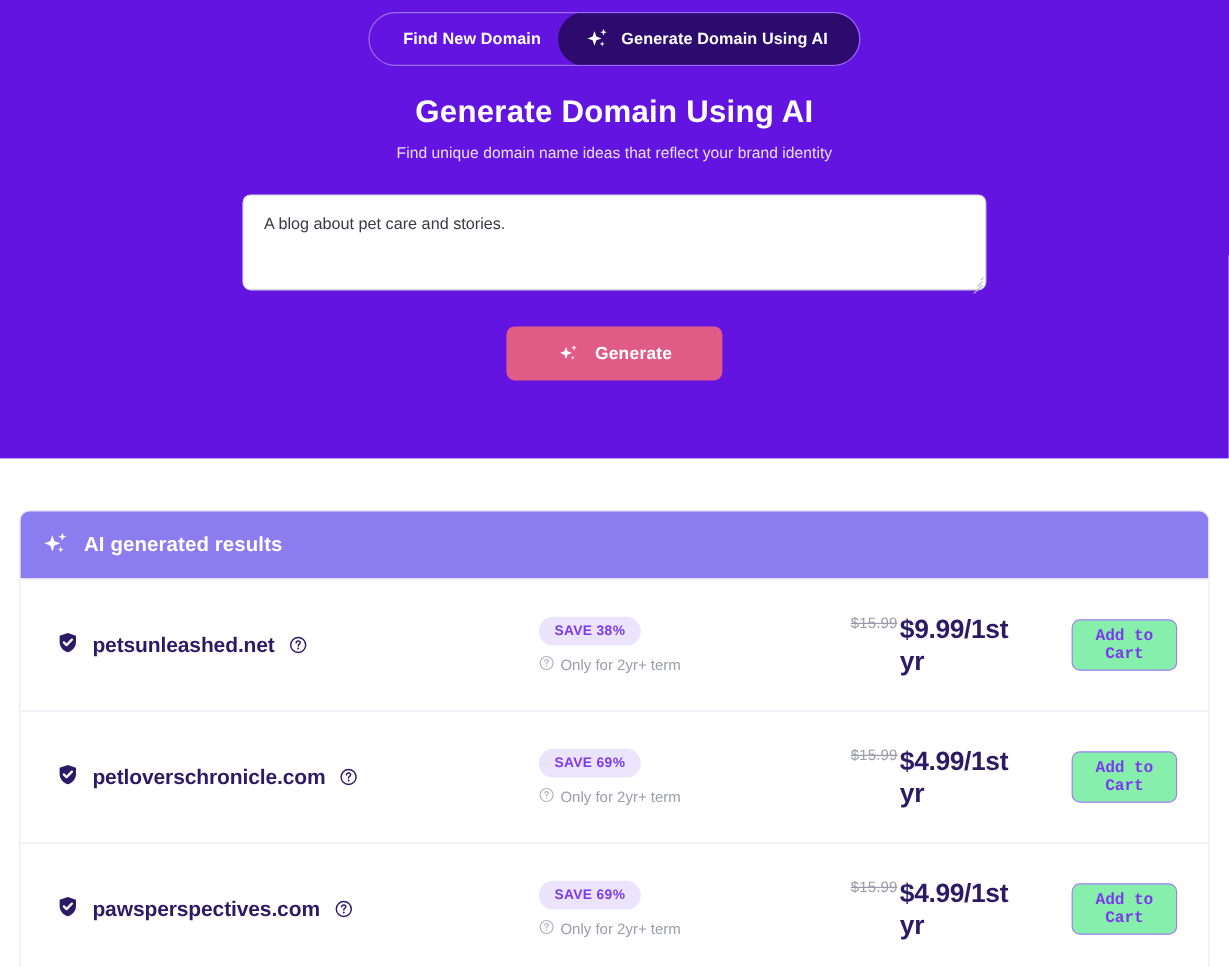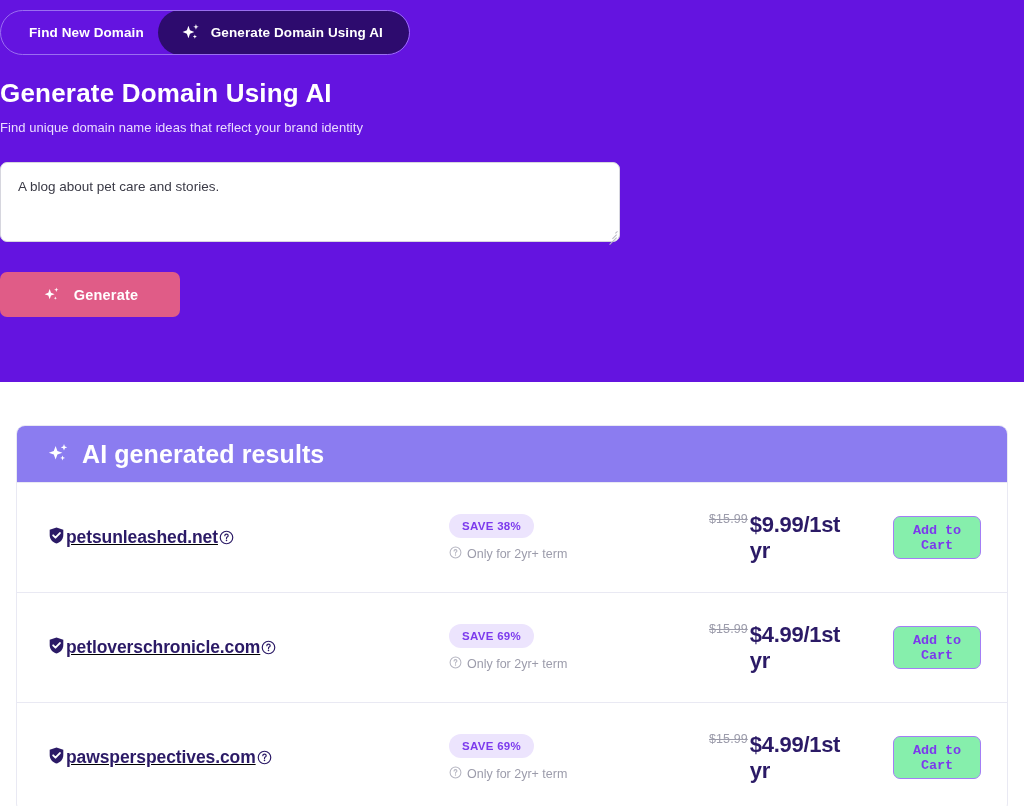--- a/index.html
+++ b/index.html
@@ -13,21 +13,21 @@
   }
 
   
   .hero {
     position: relative;
     width: 1024px;
     height: 382px;
     background: #6414e0;
     display: flex;
     flex-direction: column;
-    align-items: flex-start;
+    align-items: center;
   }
 
   
   .tab-switcher {
     margin-top: 10px;
     height: 45px;
     border: 1.5px solid #9a6ef0;
     border-radius: 999px;
     display: flex;
     align-items: center;
@@ -144,41 +144,41 @@
     border-radius: 9px;
     overflow: hidden;
     background: #ffffff;
   }
   .results-header {
     height: 56px;
     background: #8b7cf0;
     display: flex;
     align-items: center;
     gap: 11px;
-    padding-left: 30px;
+    padding-left: 18px;
     color: #ffffff;
-    font-size: 25px;
+    font-size: 17px;
     font-weight: bold;
     letter-spacing: .1px;
   }
 
   .row {
     height: 110px;
     display: flex;
     align-items: center;
     border-top: 1px solid #e9e9f3;
     padding: 0 26px 0 30px;
   }
   .row:first-of-type { border-top: none; }
 
   .col-domain {
     width: 390px;
     display: flex;
     align-items: center;
-    text-decoration: underline;
+    gap: 11px;
   }
   .domain-name {
     font-size: 17.5px;
     font-weight: bold;
     color: #2b1a66;
     letter-spacing: -.1px;
   }
   .help-icon { display: inline-flex; align-items: center; margin-left: 1px; }
 
   .col-save {

